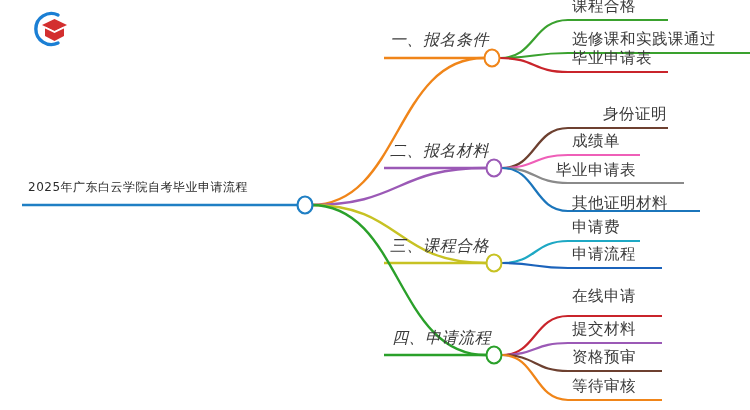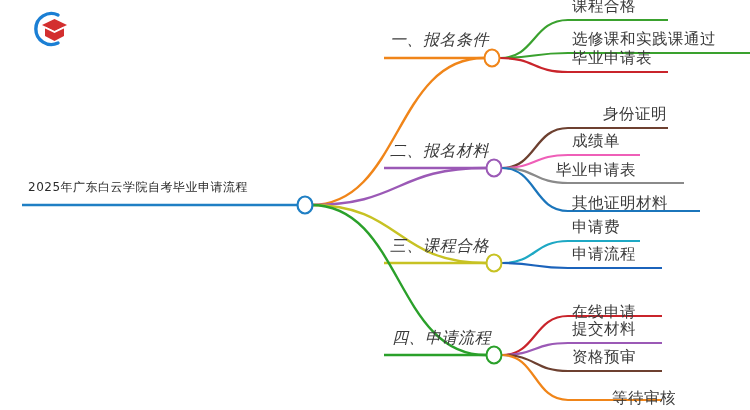--- a/index.html
+++ b/index.html
@@ -152,18 +152,18 @@
     <div class="node-label leaf-label" style="left: 572px; top: 51px;">毕业申请表</div>
     <div class="node-label branch-label" style="left: 390px; top: 143px; text-align: center;">二、报名材料</div>
     <div class="node-label leaf-label" style="left: 572px; top: 107px; margin-left: 31px;">身份证明</div>
     <div class="node-label leaf-label" style="left: 572px; top: 134px;">成绩单</div>
     <div class="node-label leaf-label" style="left: 556px; top: 162px; font-family: Liberation Serif, serif;">毕业申请表</div>
     <div class="node-label leaf-label" style="left: 572px; top: 196px;">其他证明材料</div>
     <div class="node-label branch-label" style="left: 390px; top: 238px;">三、课程合格</div>
     <div class="node-label leaf-label" style="left: 572px; top: 220px;">申请费</div>
     <div class="node-label leaf-label" style="left: 572px; top: 247px;">申请流程</div>
     <div class="node-label branch-label" style="left: 392px; top: 330px;">四、申请流程</div>
-    <div class="node-label leaf-label" style="left: 572px; top: 305px;">在线申请</div>
+    <div class="node-label leaf-label" style="left: 572px; top: 289px;">在线申请</div>
     <div class="node-label leaf-label" style="left: 572px; top: 322px;">提交材料</div>
     <div class="node-label leaf-label" style="left: 572px; top: 350px;">资格预审</div>
-    <div class="node-label leaf-label" style="left: 572px; top: 391px; margin-left: 40px;">等待审核</div>
+    <div class="node-label leaf-label" style="left: 572px; top: 379px;">等待审核</div>
     <div class="node-label root-label" style="left: 28px; top: 181px;">2025年广东白云学院自考毕业申请流程</div>
   </div>
 
 </body></html>

